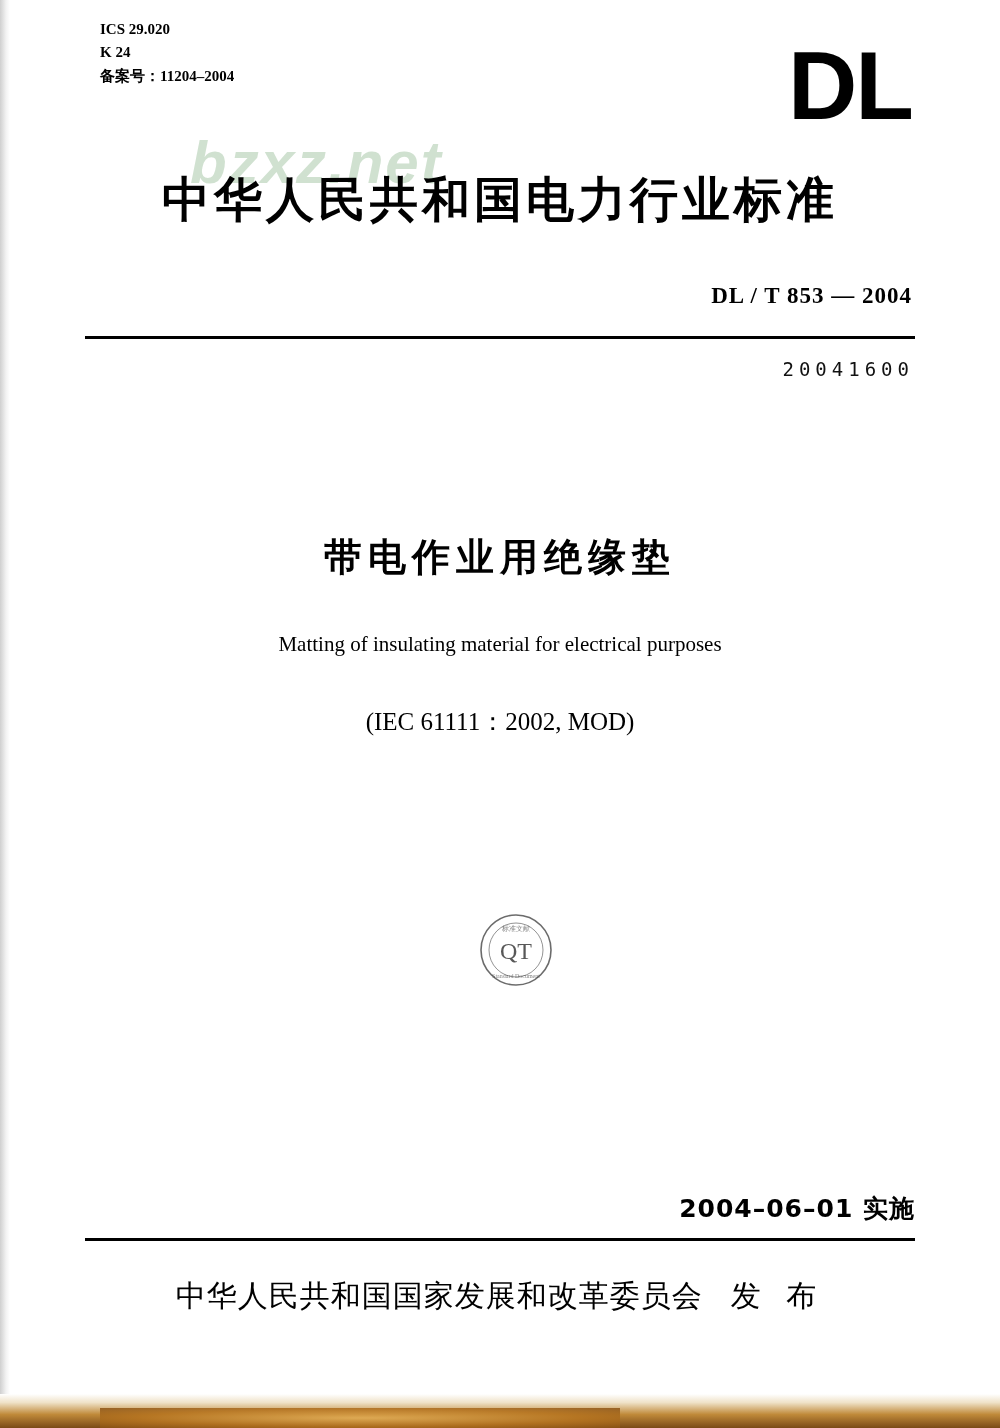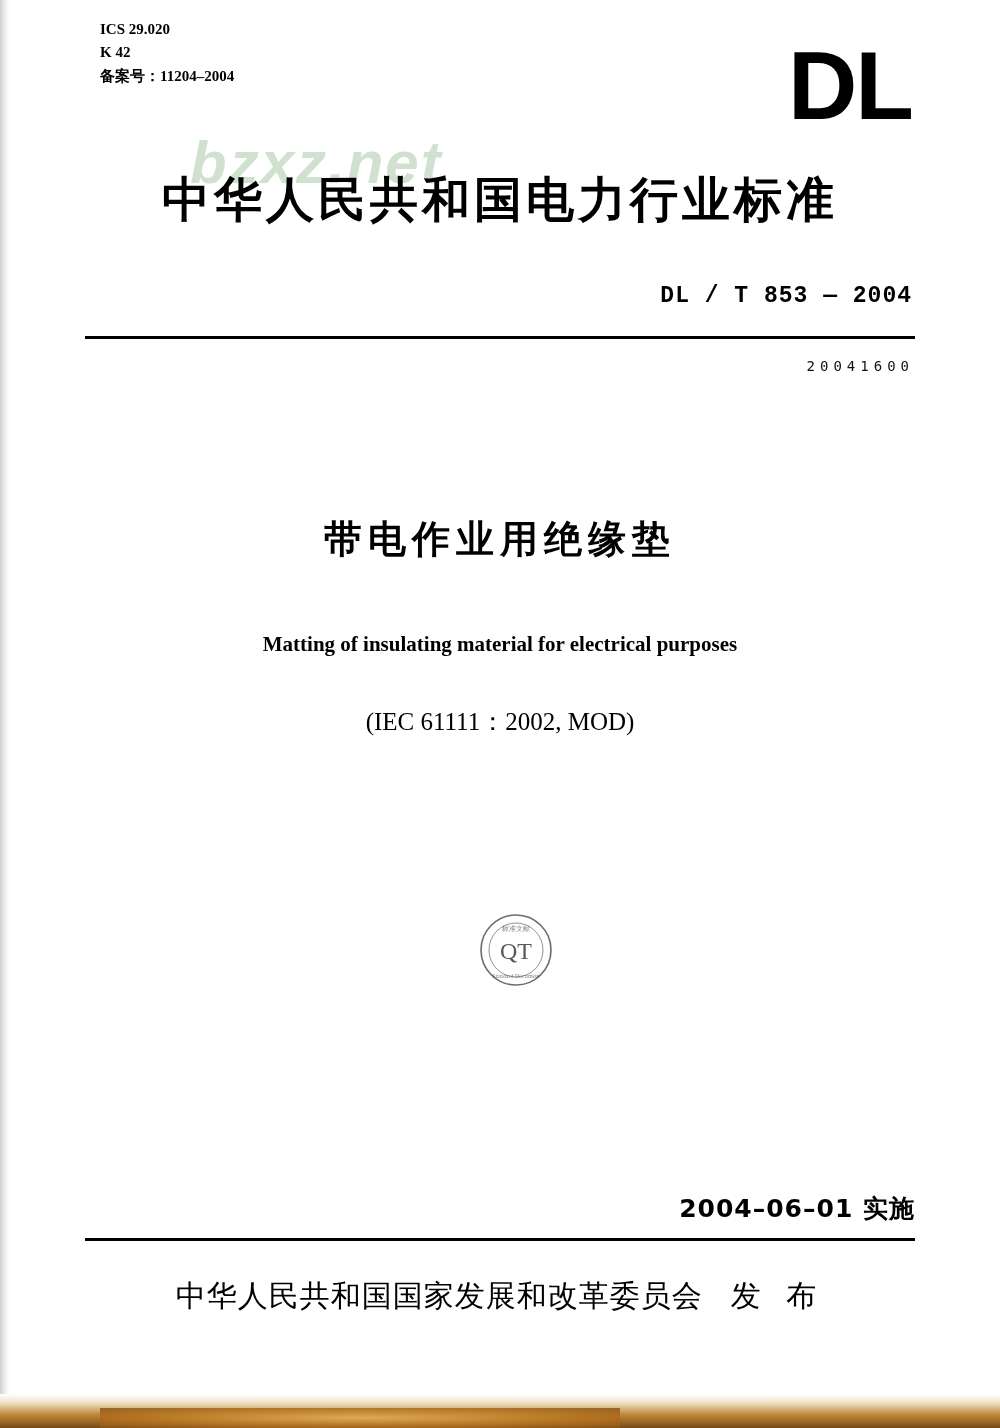--- a/index.html
+++ b/index.html
@@ -84,63 +84,63 @@
     font-family: "DejaVu Sans", sans-serif;
     font-weight: bold;
     font-size: 48px;
     letter-spacing: 4px;
   }
 
   .std-number {
     position: absolute;
     right: 88px;
     top: 283px;
-    font-family: Liberation Mono, monospace;
+    font-family: Liberation Serif, serif;
     font-weight: bold;
     font-size: 23px;
     letter-spacing: 1px;
   }
 
   .rule {
     position: absolute;
     left: 85px;
     top: 336px;
     width: 830px;
     height: 3px;
     background: #000;
   }
 
   .barcode-num {
     position: absolute;
     right: 86px;
     top: 358px;
     font-family: "DejaVu Sans Mono", monospace;
-    font-size: 14px;
+    font-size: 19px;
     letter-spacing: 5px;
     color: #111;
   }
 
   .title-cn {
     position: absolute;
     left: 0; right: 0;
-    top: 514px;
+    top: 532px;
     text-align: center;
     font-family: Liberation Mono, monospace;
     font-weight: bold;
     font-size: 38px;
     letter-spacing: 6px;
   }
 
   .title-en {
     position: absolute;
     left: 0; right: 0;
     top: 632px;
     text-align: center;
     font-family: "Liberation Serif", serif;
-    font-weight: bold;
+    font-weight: normal;
     font-size: 21px;
   }
 
   .title-ref {
     position: absolute;
     left: 0; right: 0;
     top: 705px;
     text-align: center;
     font-family: "Liberation Serif", serif;
     font-size: 25px;
@@ -200,21 +200,21 @@
 </style>
 </head>
 <body>
 
 <div class="page">
 
   <div class="edge-left"></div>
 
   <div class="ics-block">
     <div>ICS 29.020</div>
-    <div>K 42</div>
+    <div>K 24</div>
     <div>备案号：11204–2004</div>
   </div>
 
   <div class="dl-logo">DL</div>
 
   <div class="watermark">bzxz.net</div>
 
   <div class="cn-standard-title">中华人民共和国电力行业标准</div>
 
   <div class="std-number">DL / T  853 — 2004</div>

